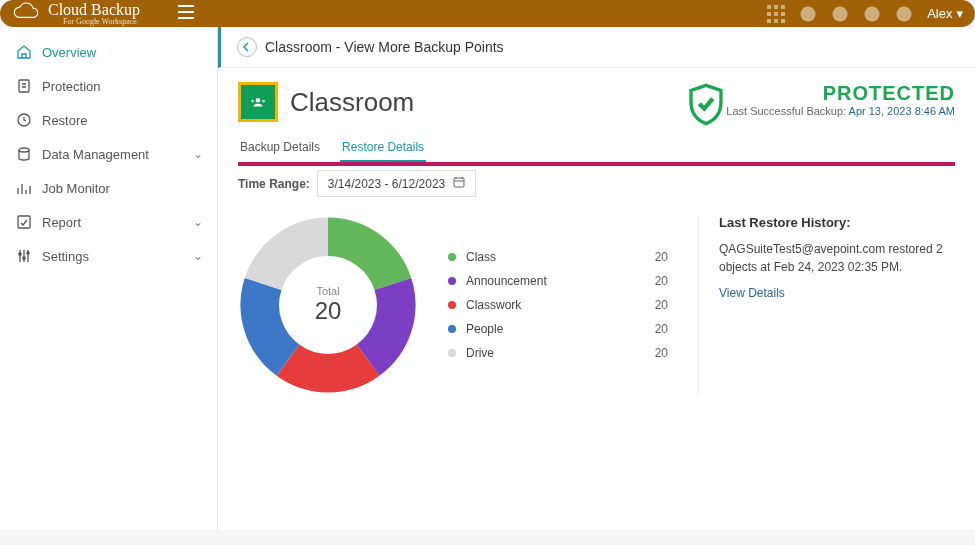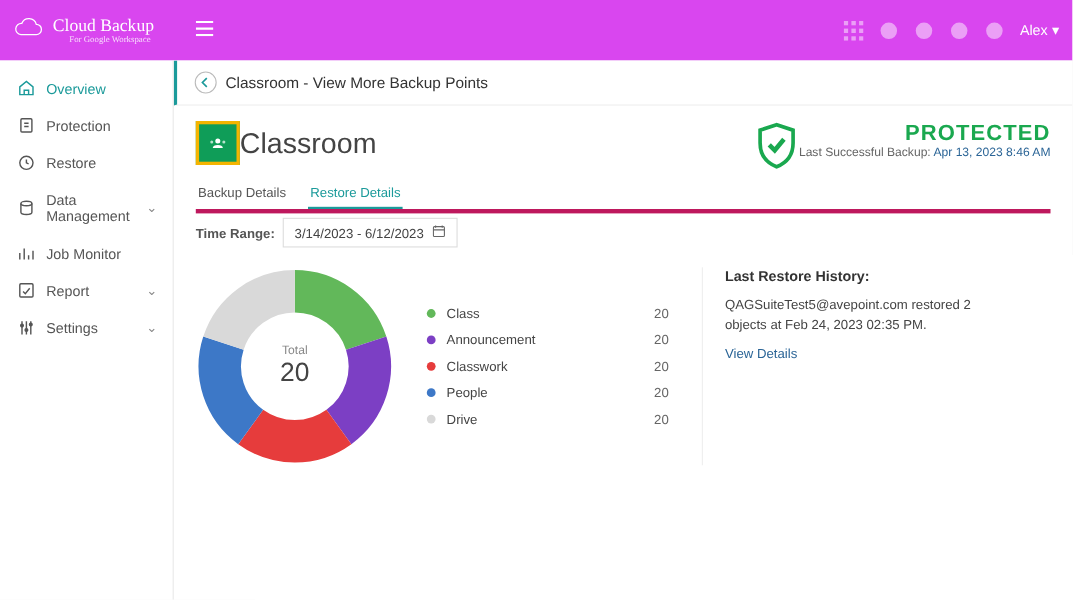--- a/index.html
+++ b/index.html
@@ -1,38 +1,38 @@
 <!DOCTYPE html>
 <html><head>
 <meta charset="utf-8">
 <style>
   * { box-sizing: border-box; margin: 0; padding: 0; }
   body { font-family: "Segoe UI", Arial, sans-serif; font-size: 13px; color: #333; background: #f5f5f5; width: 975px; height: 545px; overflow: hidden; }
-  .topbar { background: #d946ef; height: 55px; display: flex; align-items: center; justify-content: space-between; padding: 0 12px; color: #fff; }
+  .topbar { background: #a16207; height: 27px; display: flex; align-items: center; justify-content: space-between; padding: 0 12px; color: #fff; border-radius: 19px; }
   .topbar-left { display: flex; align-items: center; gap: 8px; }
   .logo-icon svg { width: 28px; height: 28px; }
   .brand { font-family: "Segoe Script", cursive; font-size: 16px; line-height: 1; }
   .brand small { display:block; font-size:8px; font-family: "Segoe UI"; opacity:.8;margin-left:15px;}
   .burger { margin-left: 30px; cursor: pointer; }
   .topbar-right { display: flex; align-items: center; gap: 14px; }
   .tb-icon { width: 18px; height: 18px; opacity: .7; cursor: pointer; border-radius:50%; display:flex;align-items:center;justify-content:center;}
   .tb-apps { width:18px;height:18px; }
   .user { font-size: 13px; display:flex;align-items:center;gap:4px; cursor:pointer;}
   .shell { display: flex; height: calc(545px - 42px); }
-  .sidebar { width: 158px; background: #fff; border-right: 1px solid #e5e5e5; padding-top: 8px; }
+  .sidebar { width: 218px; background: #fff; border-right: 1px solid #e5e5e5; padding-top: 8px; }
   .nav-item { display: flex; align-items: center; gap: 10px; padding: 9px 16px; color: #555; cursor: pointer; font-size: 13px; position:relative;}
   .nav-item.active { color: #1b9a9a; font-weight: 500; }
   .nav-item .nav-icon { width: 16px; height: 16px; flex-shrink:0; }
   .nav-item .chev { position:absolute; right:14px; font-size:12px; color:#888;}
   .main { flex: 1; background: #fff; display:flex; flex-direction:column; overflow:hidden;}
   .crumb-bar { display:flex; align-items:center; gap:8px; padding: 10px 16px; color:#333; border-bottom:1px solid #eee; font-size:14px; border-left:3px solid #1b9a9a;}
   .back-btn { width:20px;height:20px; border:1px solid #bbb; border-radius:50%; display:flex;align-items:center;justify-content:center; color:#1b9a9a; font-size:13px; cursor:pointer;}
   .content { padding: 14px 20px; flex:1; overflow:auto;}
   .header-row { display:flex; justify-content:space-between; align-items:flex-start; }
-  .title-block { display:flex; align-items:center; gap:0; }
+  .title-block { display:flex; align-items:center; gap:12px; }
   .app-tile { width:40px;height:40px; border:3px solid #f4b400; background:#0f9d58; display:flex;align-items:center;justify-content:center; }
   .app-tile svg { width:22px;height:22px; }
   .page-title { font-size:26px; font-weight:400; color:#444; }
   .status-block { text-align:right; display:flex; align-items:flex-start; }
   .shield { width:40px;height:40px; color:#1aa84f; }
   .status-text { color:#1aa84f; font-weight:700; font-size:20px; letter-spacing:1px;}
   .status-sub { font-size:11px; color:#666;}
   .status-sub a { color:#2a6496; text-decoration:none;}
   .tabs { margin-top:12px; border-bottom:4px solid #be185d; display:flex; gap:18px; font-size:12px;}
   .tab { padding:6px 2px; cursor:pointer; color:#555; border-bottom:2px solid transparent;}

